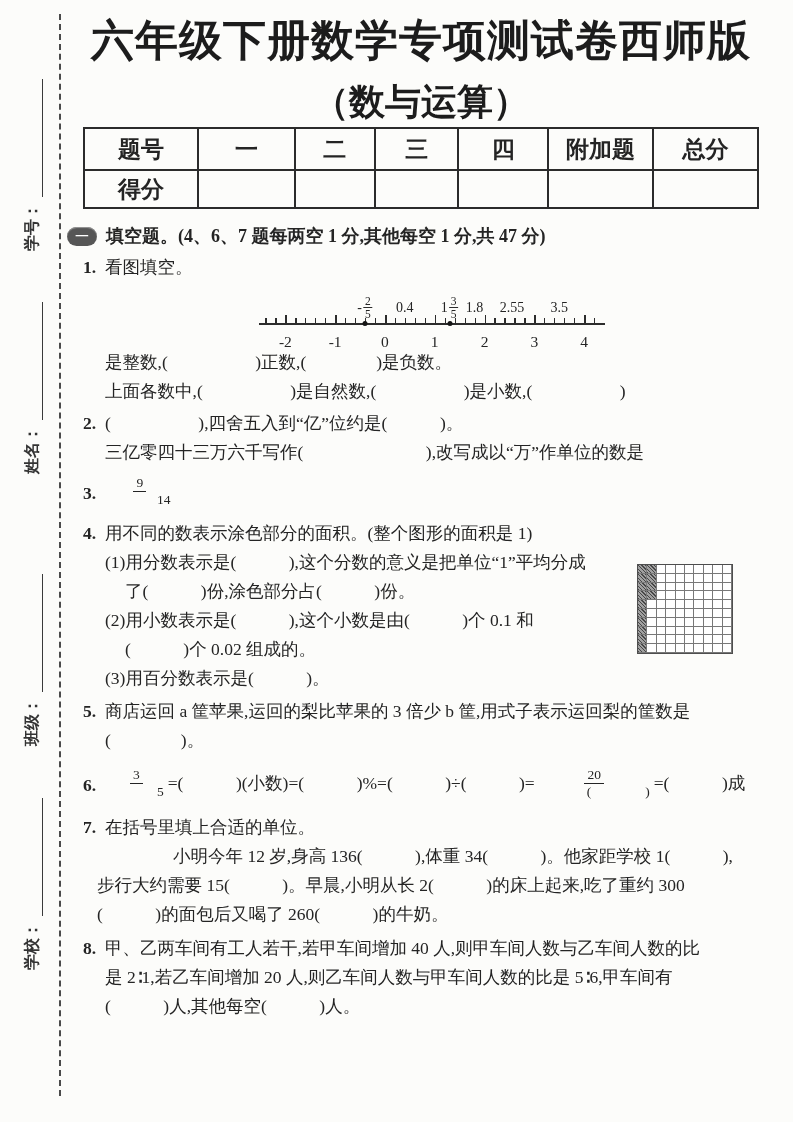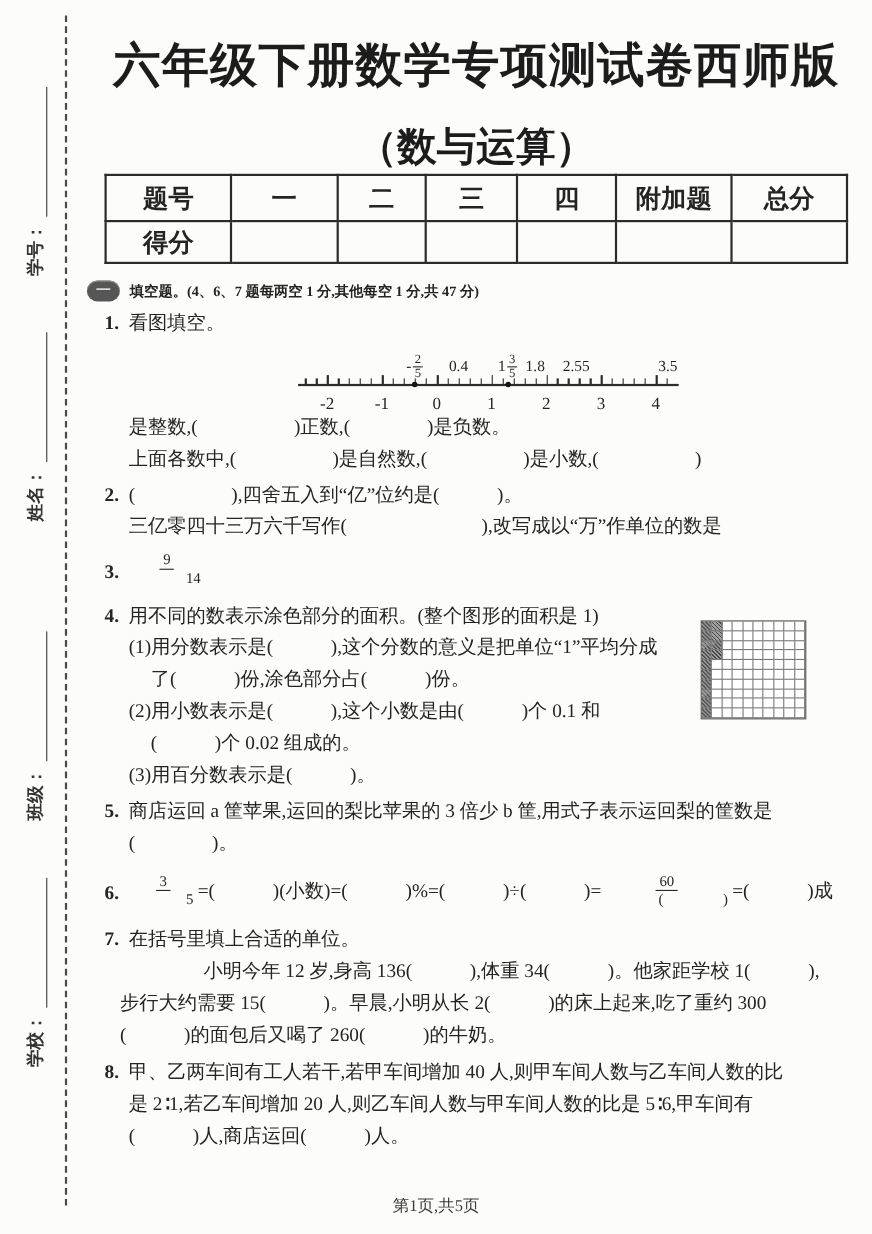--- a/index.html
+++ b/index.html
@@ -7,34 +7,34 @@
     position:relative; width:793px; height:1122px; margin:0 auto;
     background:#fcfcfa; color:#242424; overflow:hidden;
     font-family:"Liberation Serif","DejaVu Serif",serif;
   }
   
   .margin-rule { position:absolute; left:59px; top:14px; height:1082px; width:0; border-left:2px dashed #4a4a4a; }
   .side-item { position:absolute; left:-53px; width:172px; height:20px; transform:rotate(-90deg);
     display:flex; align-items:flex-end; gap:6px; font-size:16px; font-weight:bold; color:#333; }
   .side-line { flex:1; height:14px; border-bottom:1.6px solid #3a3a3a; }
   
-  .content { position:absolute; left:95px; top:0; width:676px; padding-top:31px; }
+  .content { position:absolute; left:83px; top:0; width:676px; padding-top:12px; }
   .title { margin:0; text-align:center; font-size:43px; font-weight:bold; letter-spacing:1px; color:#1c1c1c; }
-  .subtitle { margin:20px 0 0; text-align:center; font-size:36px; font-weight:bold; color:#1c1c1c; }
+  .subtitle { margin:8px 0 0; text-align:center; font-size:36px; font-weight:bold; color:#1c1c1c; }
   .time-info { text-align:right; font-size:17px; margin:14px 2px 5px 0; }
   table.score { width:100%; border-collapse:collapse; table-layout:fixed; }
   table.score th, table.score td { border:2px solid #2b2b2b; text-align:center; font-size:23px; font-weight:bold; padding:0; }
   table.score tr.r1 th { height:40px; }
   table.score tr.r2 td { height:36px; }
   .c0{width:17%}.c1{width:14.3%}.c2{width:11.9%}.c3{width:12.3%}.c4{width:13.3%}.c5{width:15.6%}.c6{width:15.6%}
   
   .sec { display:flex; align-items:center; gap:9px; margin:15px 0 5px -16px; }
   .sec-badge { flex:0 0 auto; width:30px; height:19px; border-radius:10px; background:#565656;
     box-shadow:0 1px 1px #999 inset; color:#fff; font-size:14px; line-height:19px; text-align:center; }
-  .sec-title { font-size:13px; font-weight:bold; }
+  .sec-title { font-size:18px; font-weight:bold; }
   
   .q { position:relative; padding-left:22px; font-size:17.5px; line-height:29px; }
   .q .q-num { position:absolute; left:0; top:0; font-weight:bold; }
   .ln { white-space:nowrap; }
   .indent1 { padding-left:0; }
   .indent2 { padding-left:20px; }
   .first-indent { text-indent:68px; }
   .ifrac { display:inline-flex; flex-direction:column; align-items:center; vertical-align:middle;
     font-size:13.5px; line-height:1.15; margin:0 2px; transform:translateY(-2px); }
   .ifrac .fr-top { border-bottom:1.4px solid #242424; padding:0 3px; }
@@ -171,21 +171,21 @@
             </span></span>
           <i class="nl-dot" style="left: 102.044px;"></i>
           <span class="nl-pt" style="left: 141.867px;">0.4</span>
           <span class="nl-pt" style="left: 186.667px;">1<span class="nl-frac">
               <span class="nl-num">3</span>
               <span class="nl-den">5</span>
             </span></span>
           <i class="nl-dot" style="left: 186.667px;"></i>
           <span class="nl-pt" style="left: 211.556px;">1.8</span>
           <span class="nl-pt" style="left: 248.889px;">2.55</span>
-          <span class="nl-pt" style="left: 296.178px; margin-left: 36px;">3.5</span>
+          <span class="nl-pt" style="left: 296.178px;">3.5</span>
         </div>
       <div class="ln">是整数,(　　　　　)正数,(　　　　)是负数。</div>
       <div class="ln">上面各数中,(　　　　　)是自然数,(　　　　　)是小数,(　　　　　)</div>
     </div>
 
     <div class="q" style="margin-top:3px">
       <span class="q-num">2.</span>
       <div class="ln">(　　　　　),四舍五入到“亿”位约是(　　　)。</div>
       <div class="ln">三亿零四十三万六千写作(　　　　　　　),改写成以“万”作单位的数是</div>
     </div>
@@ -213,38 +213,38 @@
       <div class="ln">商店运回 a 筐苹果,运回的梨比苹果的 3 倍少 b 筐,用式子表示运回梨的筐数是</div>
       <div class="ln">(　　　　)。</div>
     </div>
 
     <div class="q taller" style="margin-top:8px;margin-bottom:6px">
       <span class="q-num">6.</span>
       <span class="ln"><span class="ifrac">
             <span class="fr-top">3</span>
             <span class="fr-bot">5</span>
           </span><span>=(　　　)(小数)=(　　　)%=(　　　)÷(　　　)=</span><span class="ifrac">
-            <span class="fr-top">60</span>
+            <span class="fr-top">20</span>
             <span class="fr-bot">(　　　　)</span>
           </span><span>=(　　　)成</span></span>
     </div>
 
     <div class="q">
       <span class="q-num">7.</span>
       <div class="ln">在括号里填上合适的单位。</div>
       <div class="ln first-indent">小明今年 12 岁,身高 136(　　　),体重 34(　　　)。他家距学校 1(　　　),</div>
       <div class="ln" style="margin-left:-8px">步行大约需要 15(　　　)。早晨,小明从长 2(　　　)的床上起来,吃了重约 300</div>
       <div class="ln" style="margin-left:-8px">(　　　)的面包后又喝了 260(　　　)的牛奶。</div>
     </div>
 
     <div class="q" style="margin-top:5px">
       <span class="q-num">8.</span>
       <div class="ln">甲、乙两车间有工人若干,若甲车间增加 40 人,则甲车间人数与乙车间人数的比</div>
       <div class="ln">是 2∶1,若乙车间增加 20 人,则乙车间人数与甲车间人数的比是 5∶6,甲车间有</div>
-      <div class="ln">(　　　)人,商店运回(　　　)人。</div>
+      <div class="ln">(　　　)人,其他每空(　　　)人。</div>
     </div>
 
   </div>
 
   <div class="hgrid">
       <div class="gcell shaded"></div>
       <div class="gcell shaded"></div>
       <div class="gcell"></div>
       <div class="gcell"></div>
       <div class="gcell"></div>
@@ -338,14 +338,13 @@
       <div class="gcell"></div>
       <div class="gcell"></div>
       <div class="gcell"></div>
       <div class="gcell"></div>
       <div class="gcell"></div>
       <div class="gcell"></div>
       <div class="gcell"></div>
       <div class="gcell"></div>
     </div>
 
-  <div class="footer">第1页,共5页</div>
 </div>
 
 </body></html>

